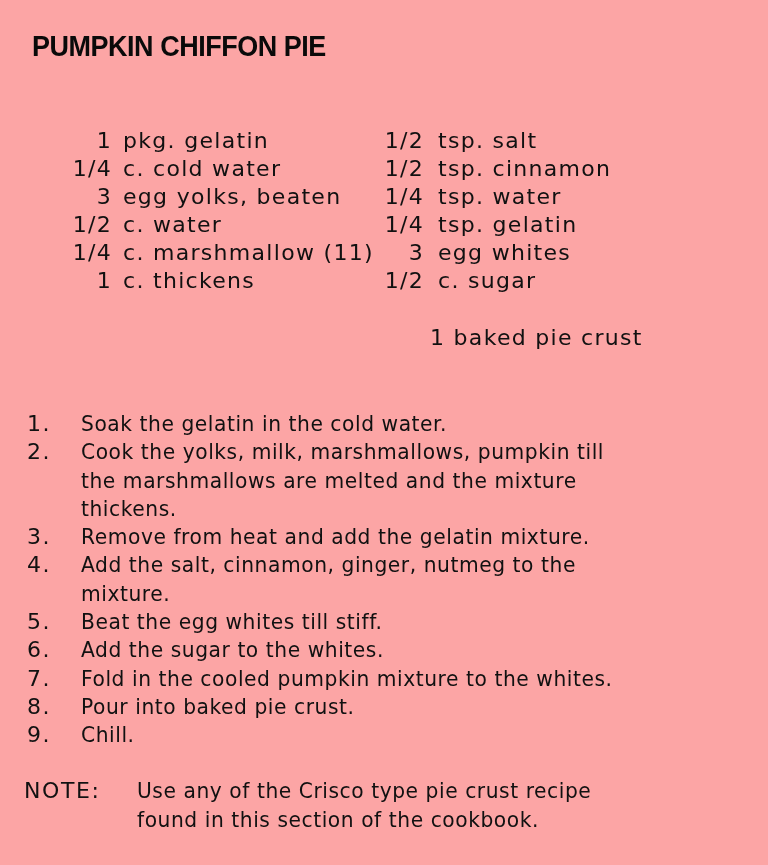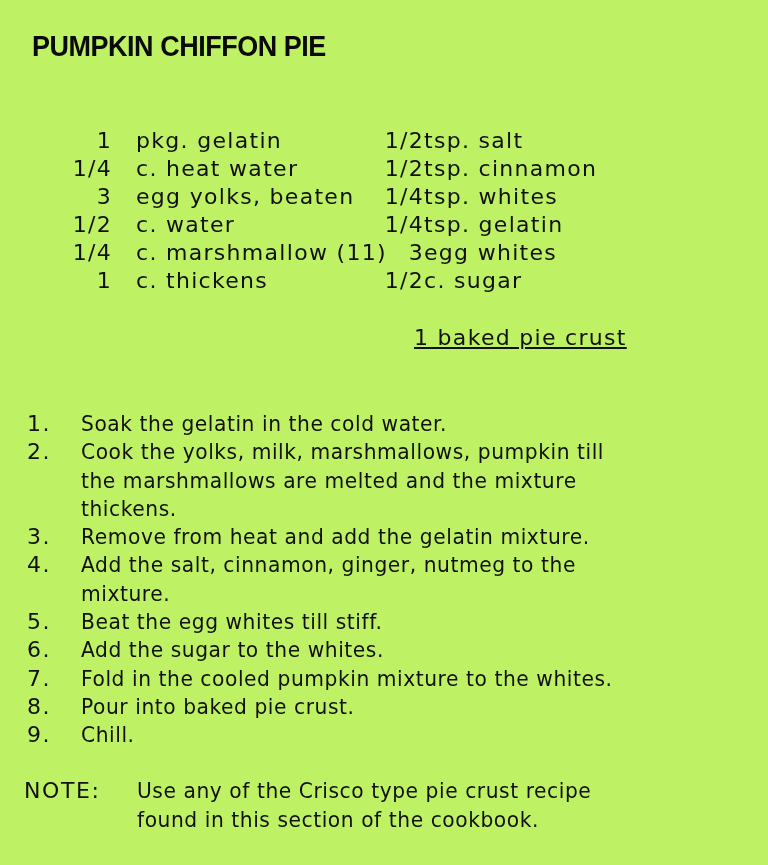--- a/index.html
+++ b/index.html
@@ -11,21 +11,21 @@
     width: 768px;
     height: 865px;
     position: relative;
     overflow: hidden;
     color: #111111;
     font-family: "DejaVu Sans", sans-serif;
   }
   .page {
     position: absolute;
     inset: 0;
-    background: #bef264;
+    background: #fca5a5;
   }
   .title {
     position: absolute;
     left: 32px;
     top: 30px;
     font-family: "Liberation Sans", sans-serif;
     font-weight: bold;
     font-size: 29px;
     letter-spacing: -0.5px;
     transform: scaleX(0.93);
@@ -47,33 +47,32 @@
     line-height: 28px;
   }
   .ing-row .qty {
     position: absolute;
     text-align: right;
   }
   .ing-row .item {
     position: absolute;
   }
   .left .qty { left: 0; width: 112px; }
-  .left .item { left: 136px; }
+  .left .item { left: 123px; }
   .right .qty { left: 300px; width: 124px; }
-  .right .item { left: 424px; text-align: center; }
+  .right .item { left: 438px; text-align: center; }
 
   .crust {
     position: absolute;
     top: 324px;
-    left: 414px;
+    left: 430px;
     font-size: 22px;
     letter-spacing: 1.3px;
     line-height: 28px;
     white-space: nowrap;
-    text-decoration: underline;
   }
 
   .steps {
     position: absolute;
     top: 410px;
     left: 0;
     width: 768px;
   }
   .step {
     position: relative;
@@ -126,21 +125,21 @@
 
   <div class="title">PUMPKIN CHIFFON PIE</div>
 
   <div class="ing-col left">
     <div class="ing-row" style="top:0px">
       <span class="qty">1</span>
       <span class="item">pkg. gelatin</span>
     </div>
     <div class="ing-row" style="top:28px">
       <span class="qty">1/4</span>
-      <span class="item">c. heat water</span>
+      <span class="item">c. cold water</span>
     </div>
     <div class="ing-row" style="top:56px">
       <span class="qty">3</span>
       <span class="item">egg yolks, beaten</span>
     </div>
     <div class="ing-row" style="top:84px">
       <span class="qty">1/2</span>
       <span class="item">c. water</span>
     </div>
     <div class="ing-row" style="top:112px">
@@ -157,21 +156,21 @@
     <div class="ing-row" style="top:0px">
       <span class="qty">1/2</span>
       <span class="item">tsp. salt</span>
     </div>
     <div class="ing-row" style="top:28px">
       <span class="qty">1/2</span>
       <span class="item">tsp. cinnamon</span>
     </div>
     <div class="ing-row" style="top:56px">
       <span class="qty">1/4</span>
-      <span class="item">tsp. whites</span>
+      <span class="item">tsp. water</span>
     </div>
     <div class="ing-row" style="top:84px">
       <span class="qty">1/4</span>
       <span class="item">tsp. gelatin</span>
     </div>
     <div class="ing-row" style="top:112px">
       <span class="qty">3</span>
       <span class="item">egg whites</span>
     </div>
     <div class="ing-row" style="top:140px">

